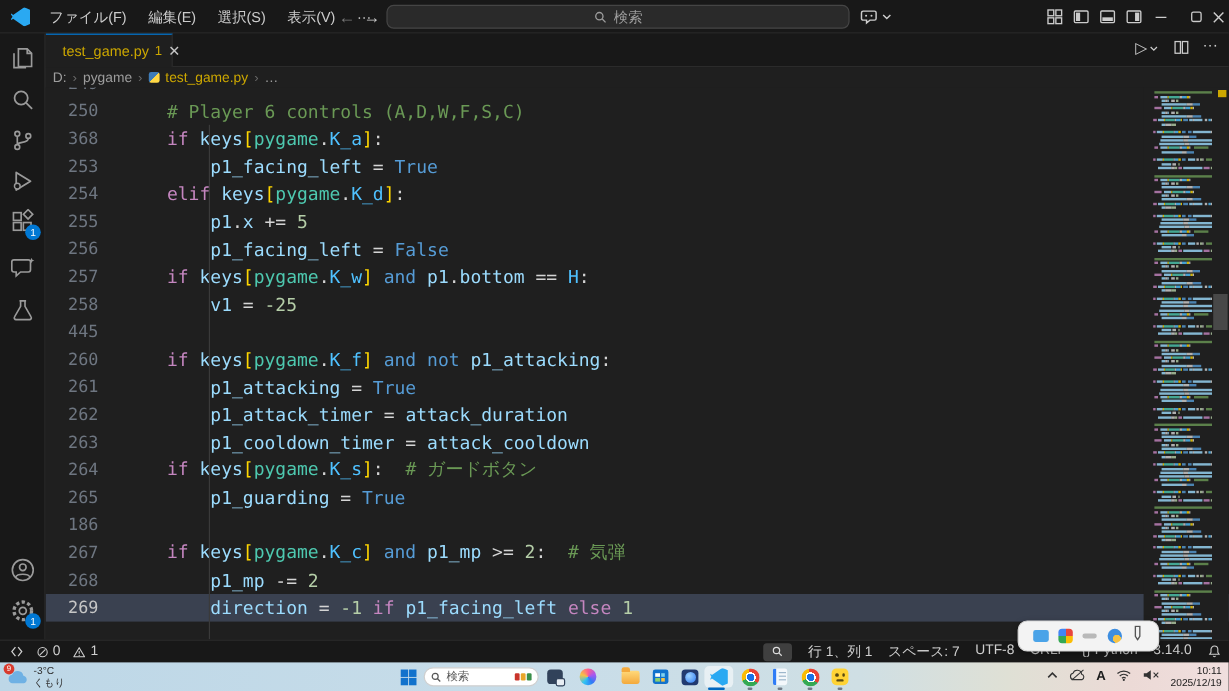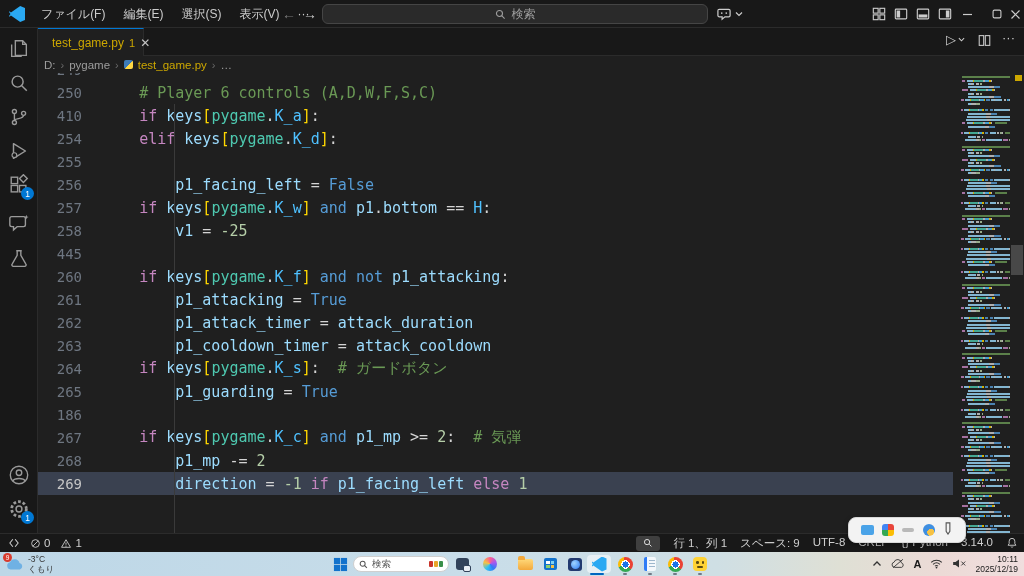--- a/index.html
+++ b/index.html
@@ -281,23 +281,24 @@
           <circle cx="12" cy="12" r="3.2" fill="none" stroke="#9a9a9a" stroke-width="1.6"></circle>
         </svg>
       <span class="badge" style="right:-4px;bottom:-4px;">1</span>
     </span>
   </div>
 
   <div id="editor" class="abs">
     <div id="code-scroll">
         <div class="code-line"><span class="gutter">249</span><span class="code-text"></span></div>
         <div class="code-line"><span class="gutter">250</span><span class="code-text"><span class="tk-pl">    </span><span class="tk-cm"># Player 6 controls (A,D,W,F,S,C)</span></span></div>
-        <div class="code-line"><span class="gutter">410</span><span class="code-text"><span class="tk-pl">    </span><span class="tk-kw">if</span><span class="tk-pl"> </span><span class="tk-vr">keys</span><span class="tk-b1">[</span><span class="tk-md">pygame</span><span class="tk-pu">.</span><span class="tk-ct">K_a</span><span class="tk-b1">]</span><span class="tk-pu">:</span></span></div>
+        <div class="code-line"><span class="gutter">368</span><span class="code-text"><span class="tk-pl">    </span><span class="tk-kw">if</span><span class="tk-pl"> </span><span class="tk-vr">keys</span><span class="tk-b1">[</span><span class="tk-md">pygame</span><span class="tk-pu">.</span><span class="tk-ct">K_a</span><span class="tk-b1">]</span><span class="tk-pu">:</span></span></div>
+        <div class="code-line"><span class="gutter">253</span><span class="code-text"><span class="tk-pl">        </span><span class="tk-vr">p1_facing_left</span><span class="tk-pu"> = </span><span class="tk-bl">True</span></span></div>
         <div class="code-line"><span class="gutter">254</span><span class="code-text"><span class="tk-pl">    </span><span class="tk-kw">elif</span><span class="tk-pl"> </span><span class="tk-vr">keys</span><span class="tk-b1">[</span><span class="tk-md">pygame</span><span class="tk-pu">.</span><span class="tk-ct">K_d</span><span class="tk-b1">]</span><span class="tk-pu">:</span></span></div>
-        <div class="code-line"><span class="gutter">255</span></div>
+        <div class="code-line"><span class="gutter">255</span><span class="code-text"><span class="tk-pl">        </span><span class="tk-vr">p1</span><span class="tk-pu">.</span><span class="tk-vr">x</span><span class="tk-pl"> </span><span class="tk-pu">+=</span><span class="tk-pl"> </span><span class="tk-nm">5</span></span></div>
         <div class="code-line"><span class="gutter">256</span><span class="code-text"><span class="tk-pl">        </span><span class="tk-vr">p1_facing_left</span><span class="tk-pu"> = </span><span class="tk-bl">False</span></span></div>
         <div class="code-line"><span class="gutter">257</span><span class="code-text"><span class="tk-pl">    </span><span class="tk-kw">if</span><span class="tk-pl"> </span><span class="tk-vr">keys</span><span class="tk-b1">[</span><span class="tk-md">pygame</span><span class="tk-pu">.</span><span class="tk-ct">K_w</span><span class="tk-b1">]</span><span class="tk-pl"> </span><span class="tk-op">and</span><span class="tk-pl"> </span><span class="tk-vr">p1</span><span class="tk-pu">.</span><span class="tk-vr">bottom</span><span class="tk-pl"> </span><span class="tk-pu">==</span><span class="tk-pl"> </span><span class="tk-ct">H</span><span class="tk-pu">:</span></span></div>
         <div class="code-line"><span class="gutter">258</span><span class="code-text"><span class="tk-pl">        </span><span class="tk-vr">v1</span><span class="tk-pu"> = </span><span class="tk-nm">-25</span></span></div>
         <div class="code-line"><span class="gutter">445</span><span class="code-text"></span></div>
         <div class="code-line"><span class="gutter">260</span><span class="code-text"><span class="tk-pl">    </span><span class="tk-kw">if</span><span class="tk-pl"> </span><span class="tk-vr">keys</span><span class="tk-b1">[</span><span class="tk-md">pygame</span><span class="tk-pu">.</span><span class="tk-ct">K_f</span><span class="tk-b1">]</span><span class="tk-pl"> </span><span class="tk-op">and</span><span class="tk-pl"> </span><span class="tk-op">not</span><span class="tk-pl"> </span><span class="tk-vr">p1_attacking</span><span class="tk-pu">:</span></span></div>
         <div class="code-line"><span class="gutter">261</span><span class="code-text"><span class="tk-pl">        </span><span class="tk-vr">p1_attacking</span><span class="tk-pu"> = </span><span class="tk-bl">True</span></span></div>
         <div class="code-line"><span class="gutter">262</span><span class="code-text"><span class="tk-pl">        </span><span class="tk-vr">p1_attack_timer</span><span class="tk-pu"> = </span><span class="tk-vr">attack_duration</span></span></div>
         <div class="code-line"><span class="gutter">263</span><span class="code-text"><span class="tk-pl">        </span><span class="tk-vr">p1_cooldown_timer</span><span class="tk-pu"> = </span><span class="tk-vr">attack_cooldown</span></span></div>
         <div class="code-line"><span class="gutter">264</span><span class="code-text"><span class="tk-pl">    </span><span class="tk-kw">if</span><span class="tk-pl"> </span><span class="tk-vr">keys</span><span class="tk-b1">[</span><span class="tk-md">pygame</span><span class="tk-pu">.</span><span class="tk-ct">K_s</span><span class="tk-b1">]</span><span class="tk-pu">:</span><span class="tk-pl">  </span><span class="tk-cm"># ガードボタン</span></span></div>
         <div class="code-line"><span class="gutter">265</span><span class="code-text"><span class="tk-pl">        </span><span class="tk-vr">p1_guarding</span><span class="tk-pu"> = </span><span class="tk-bl">True</span></span></div>
@@ -1606,21 +1607,21 @@
     </div>
     <div class="sb-right">
       <span id="zoom-indicator">
         <svg width="10" height="10" viewBox="0 0 16 16">
             <circle cx="6.5" cy="6.5" r="4.2" fill="none" stroke="#dddddd" stroke-width="1.6"></circle>
             <line x1="10" y1="10" x2="13.5" y2="13.5" stroke="#dddddd" stroke-width="1.6"></line>
           </svg>
       </span>
       <span id="sb-items" style="display:flex;gap:13px;">
           <span>行 1、列 1</span>
-          <span>スペース: 9</span>
+          <span>スペース: 7</span>
           <span>UTF-8</span>
           <span>CRLF</span>
           <span>{} Python</span>
           <span>3.14.0</span>
         </span>
       <span>
         <svg width="12" height="12" viewBox="0 0 16 16" style="display:block;">
             <path d="M8 1.8a3.8 3.8 0 0 1 3.8 3.8v3.2l1.4 2.2H2.8l1.4-2.2V5.6A3.8 3.8 0 0 1 8 1.8z" fill="none" stroke="#cfcfcf" stroke-width="1.2"></path>
             <path d="M6.7 12.8a1.4 1.4 0 0 0 2.6 0" fill="none" stroke="#cfcfcf" stroke-width="1.2"></path>
           </svg>

